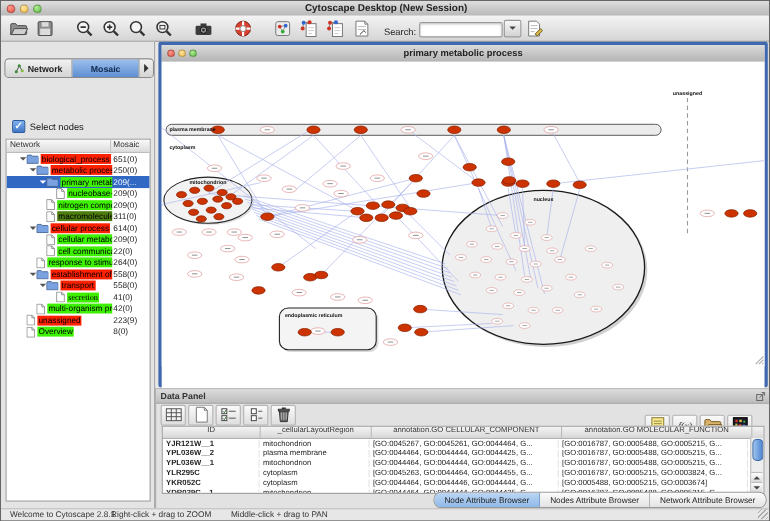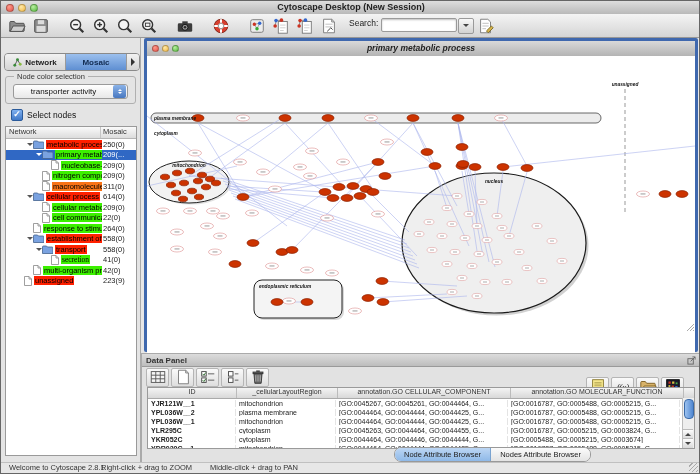--- a/index.html
+++ b/index.html
@@ -13,21 +13,21 @@
   .light{position:absolute;top:3px;width:8px;height:8px;border-radius:50%;border:1px solid rgba(0,0,0,.25);box-sizing:border-box;}
   .light.red{left:5px;background:radial-gradient(circle at 35% 30%,#ff9a8a,#e3544b);}
   .light.yellow{left:17px;background:radial-gradient(circle at 35% 30%,#ffe9a8,#f3b843);}
   .light.green{left:29px;background:radial-gradient(circle at 35% 30%,#b8f0a0,#57b83e);}
   
   #toolbar{position:absolute;left:0;top:13px;width:700px;height:24px;
     background:linear-gradient(#f4f4f4,#d5d5d5);border-bottom:1px solid #979797;
     display:flex;align-items:center;padding-left:4px;box-sizing:border-box;}
   .tbtn{width:24px;height:22px;display:flex;align-items:center;justify-content:center;flex:0 0 auto;}
   .tsep{width:12px;height:22px;flex:0 0 auto;}
-  #search-wrap{display:flex;align-items:flex-start;margin-left:8px;}
+  #search-wrap{display:flex;align-items:flex-end;margin-left:8px;}
   #search-label{font-size:8.5px;color:#222;margin-right:3px;}
   #search-input{width:70px;height:12px;font-size:8px;border:1px solid #9a9a9a;border-radius:2px;
     background:#fff;box-shadow:inset 0 1px 2px rgba(0,0,0,.25);padding:0 2px;}
   #search-drop{width:14px;height:14px;margin-left:1px;border:1px solid #9a9a9a;border-radius:2px;
     background:linear-gradient(#f8f8f8,#d2d2d2);display:flex;align-items:center;justify-content:center;}
   #search-drop::after{content:"";border:3px solid transparent;border-top-color:#444;margin-top:3px;}
   
   #control-panel{position:absolute;left:0;top:37px;width:140px;height:427px;background:#e4e4e4;
     border-right:1px solid #aaa;box-sizing:border-box;}
   .panel-titlebar{height:12px;background:linear-gradient(#dcdcdc,#bdbdbd);border-bottom:1px solid #9a9a9a;
@@ -68,21 +68,21 @@
   .tree-row .arrow{width:7px;flex:0 0 auto;display:flex;justify-content:center;}
   .tree-row .arrow i{border:3px solid transparent;border-top-color:#555;margin-top:3px;}
   .tree-row.sel .arrow i{border-top-color:#fff;}
   .tree-row .ticon{flex:0 0 auto;margin-right:2px;display:flex;}
   .tree-row .lbl{padding:0 1px;color:#000;overflow:hidden;flex:0 1 auto;}
   .tree-row .num{margin-left:auto;width:33px;flex:0 0 auto;color:#222;padding-left:1px;}
   .tree-row.sel .num{color:#fff;}
   
   #net-window{position:absolute;left:143px;top:37px;width:554px;height:314px;
     background:#3f68ae;box-sizing:border-box;padding:3px;border-radius:2px;}
-  #net-inner{width:548px;height:396px;background:#fff;position:relative;font-style:italic;}
+  #net-inner{width:548px;height:396px;background:#fff;position:relative;}
   #net-titlebar{height:15px;background:linear-gradient(#d9d9d9,#b4b4b4);border-bottom:1px solid #8a8a8a;position:relative;}
   #net-titlebar .title{position:absolute;left:0;right:0;top:2px;text-align:center;font-size:8.5px;font-weight:bold;color:#222;}
   #net-titlebar .light{top:4px;width:7px;height:7px;}
   #net-titlebar .light.red{left:5px}#net-titlebar .light.yellow{left:15px}#net-titlebar .light.green{left:25px}
   #net-canvas{position:absolute;left:0;top:15px;width:548px;height:277px;background:#fff;overflow:hidden;}
   #net-strip{position:absolute;left:0;bottom:0;width:548px;height:16px;background:#d6d6d6;overflow:hidden;}
   
   #data-panel{position:absolute;left:140px;top:352px;width:560px;height:112px;background:#e2e2e2;
     border:1px solid #aaa;box-sizing:border-box;}
   #dp-toolbar{position:absolute;left:4px;top:14px;height:18px;display:flex;align-items:center;}
@@ -259,40 +259,42 @@
               <circle cx="8" cy="7" r="1.6" fill="#88bb44"></circle>
             </svg>
           </span>
           <span>Network</span>
         </div>
         <div class="cp-tab sel">
           <span>Mosaic</span>
         </div>
         <div class="cp-tab-arrow"></div>
       </div>
-    <div id="cp-group">
-      <span id="cp-group-label">Node color selection</span>
-      <div id="cp-combo">
-        <span class="val">transporter activity</span>
-        <span class="steppers">
-            <i class="up"></i>
-            <i class="dn"></i>
-          </span>
-      </div>
-    </div>
     <div id="cp-check">
       <div id="cp-checkbox">✓</div>
       <label>Select nodes</label>
     </div>
     <div id="cp-tree">
       <div id="cp-tree-header">
         <div class="c1">Network</div>
         <div class="c2">Mosaic</div>
       </div>
       <div id="cp-tree-rows">
+          <div class="tree-row" style="padding-left: 11px;">
+            <span class="arrow">
+              <i></i>
+            </span>
+            <span class="ticon">
+              <svg width="11" height="9" viewBox="0 0 11 9">
+                <path d="M0.5 8.5 V2 q0-1 1-1 h3 l1 1 h4.5 q1 0 1 1 v5.5z" fill="#7aa2e0" stroke="#44628e" stroke-width="0.8"></path>
+              </svg>
+            </span>
+            <span class="lbl" style="background: rgb(255, 32, 0);">biological_process</span>
+            <span class="num">651(0)</span>
+          </div>
           <div class="tree-row" style="padding-left: 20px;">
             <span class="arrow">
               <i></i>
             </span>
             <span class="ticon">
               <svg width="11" height="9" viewBox="0 0 11 9">
                 <path d="M0.5 8.5 V2 q0-1 1-1 h3 l1 1 h4.5 q1 0 1 1 v5.5z" fill="#7aa2e0" stroke="#44628e" stroke-width="0.8"></path>
               </svg>
             </span>
             <span class="lbl" style="background: rgb(255, 32, 0);">metabolic process</span>
@@ -333,21 +335,21 @@
             <span class="num">209(0)</span>
           </div>
           <div class="tree-row" style="padding-left: 29px;">
             <span class="arrow"></span>
             <span class="ticon">
               <svg width="8" height="10" viewBox="0 0 8 10">
                 <path d="M0.5 0.5 h4.5 l2.5 2.5 v6.5 h-7z" fill="#fff" stroke="#888" stroke-width="0.8"></path>
                 <path d="M5 0.5 v2.5 h2.5" fill="none" stroke="#888" stroke-width="0.8"></path>
               </svg>
             </span>
-            <span class="lbl" style="background: #f97316;">macromolecule</span>
+            <span class="lbl" style="background: #4d7c0f;">macromolecule</span>
             <span class="num">311(0)</span>
           </div>
           <div class="tree-row" style="padding-left: 20px;">
             <span class="arrow">
               <i></i>
             </span>
             <span class="ticon">
               <svg width="11" height="9" viewBox="0 0 11 9">
                 <path d="M0.5 8.5 V2 q0-1 1-1 h3 l1 1 h4.5 q1 0 1 1 v5.5z" fill="#7aa2e0" stroke="#44628e" stroke-width="0.8"></path>
               </svg>
@@ -437,20 +439,31 @@
           <div class="tree-row" style="padding-left: 11px;">
             <span class="arrow"></span>
             <span class="ticon">
               <svg width="8" height="10" viewBox="0 0 8 10">
                 <path d="M0.5 0.5 h4.5 l2.5 2.5 v6.5 h-7z" fill="#fff" stroke="#888" stroke-width="0.8"></path>
                 <path d="M5 0.5 v2.5 h2.5" fill="none" stroke="#888" stroke-width="0.8"></path>
               </svg>
             </span>
             <span class="lbl" style="background: rgb(255, 32, 0);">unassigned</span>
             <span class="num">223(9)</span>
+          </div>
+          <div class="tree-row" style="padding-left: 11px;">
+            <span class="arrow"></span>
+            <span class="ticon">
+              <svg width="8" height="10" viewBox="0 0 8 10">
+                <path d="M0.5 0.5 h4.5 l2.5 2.5 v6.5 h-7z" fill="#fff" stroke="#888" stroke-width="0.8"></path>
+                <path d="M5 0.5 v2.5 h2.5" fill="none" stroke="#888" stroke-width="0.8"></path>
+              </svg>
+            </span>
+            <span class="lbl" style="background: rgb(60, 240, 0);">Overview</span>
+            <span class="num">8(0)</span>
           </div>
         </div>
     </div>
   </div>
 
   <div id="net-window">
     <div id="net-inner">
       <div id="net-titlebar">
         <span class="light red"></span>
         <span class="light yellow"></span>
@@ -842,20 +855,21 @@
             <i></i>
           </div>
         <div class="dp-arr dn">
             <i></i>
           </div>
       </div>
     </div>
     <div id="dp-tabs">
         <div class="dp-tab sel">Node Attribute Browser</div>
         <div class="dp-tab">Nodes Attribute Browser</div>
+        <div class="dp-tab">Network Attribute Browser</div>
       </div>
   </div>
 
   <div id="statusbar">
       <span style="left: 8px;">Welcome to Cytoscape 2.8.1</span>
       <span style="left: 100px;">Right-click + drag to ZOOM</span>
       <span style="left: 209px;">Middle-click + drag to PAN</span>
     </div>
   <div id="resize-grip"></div>
 </div>

